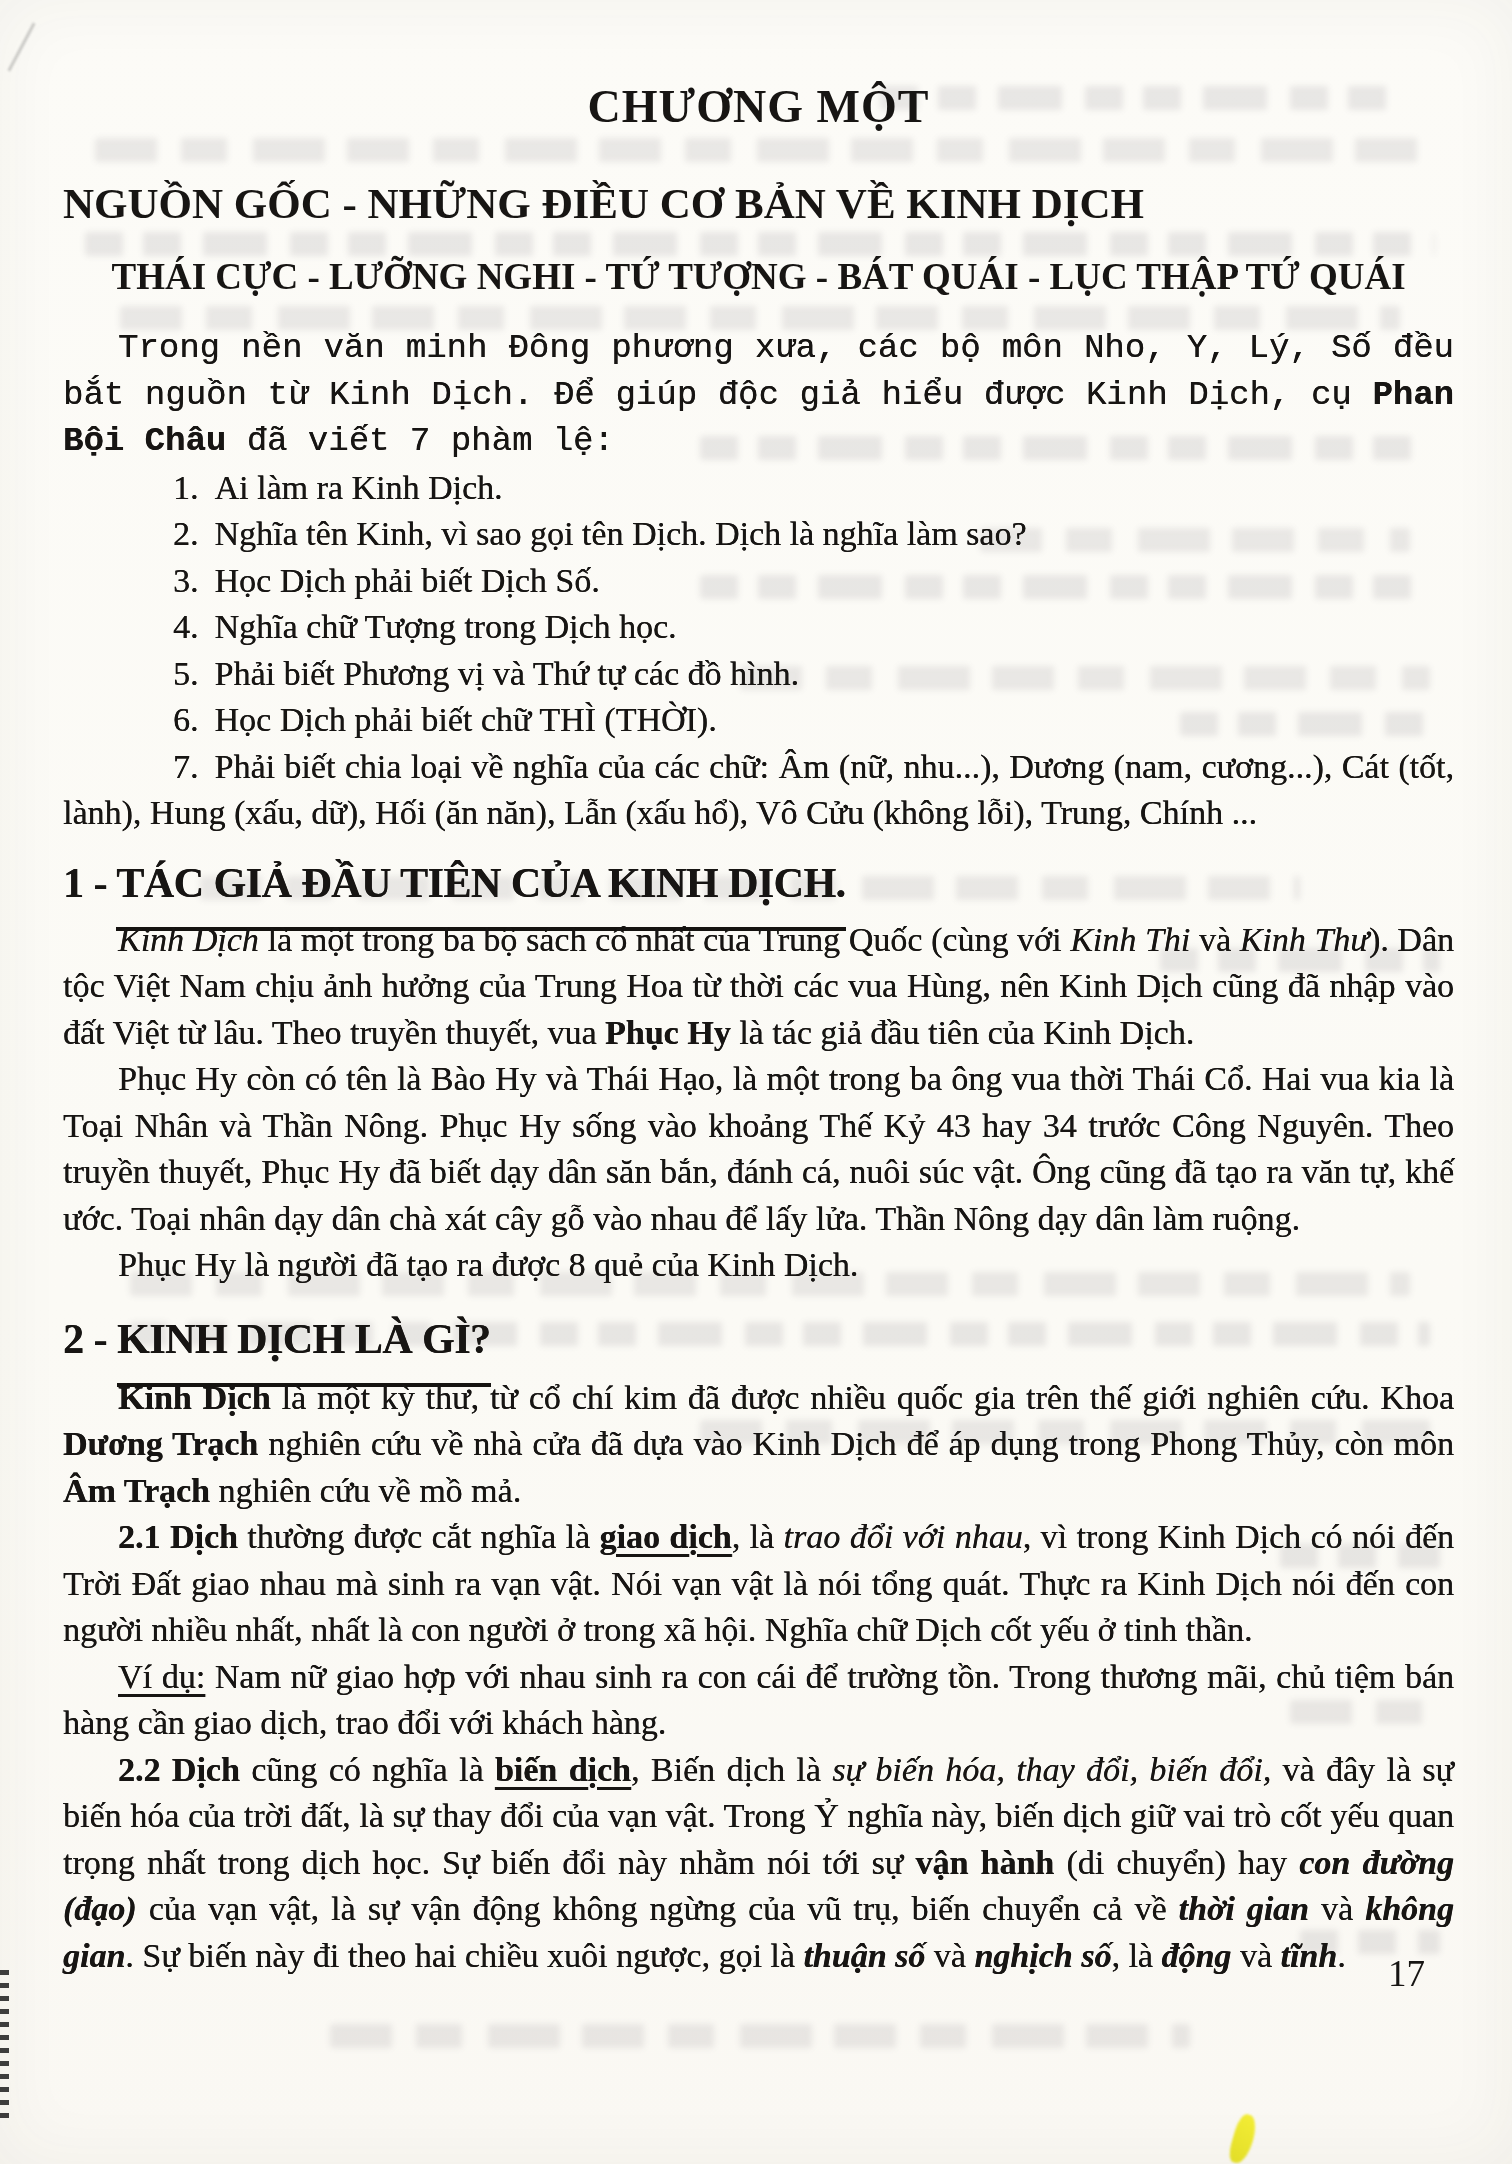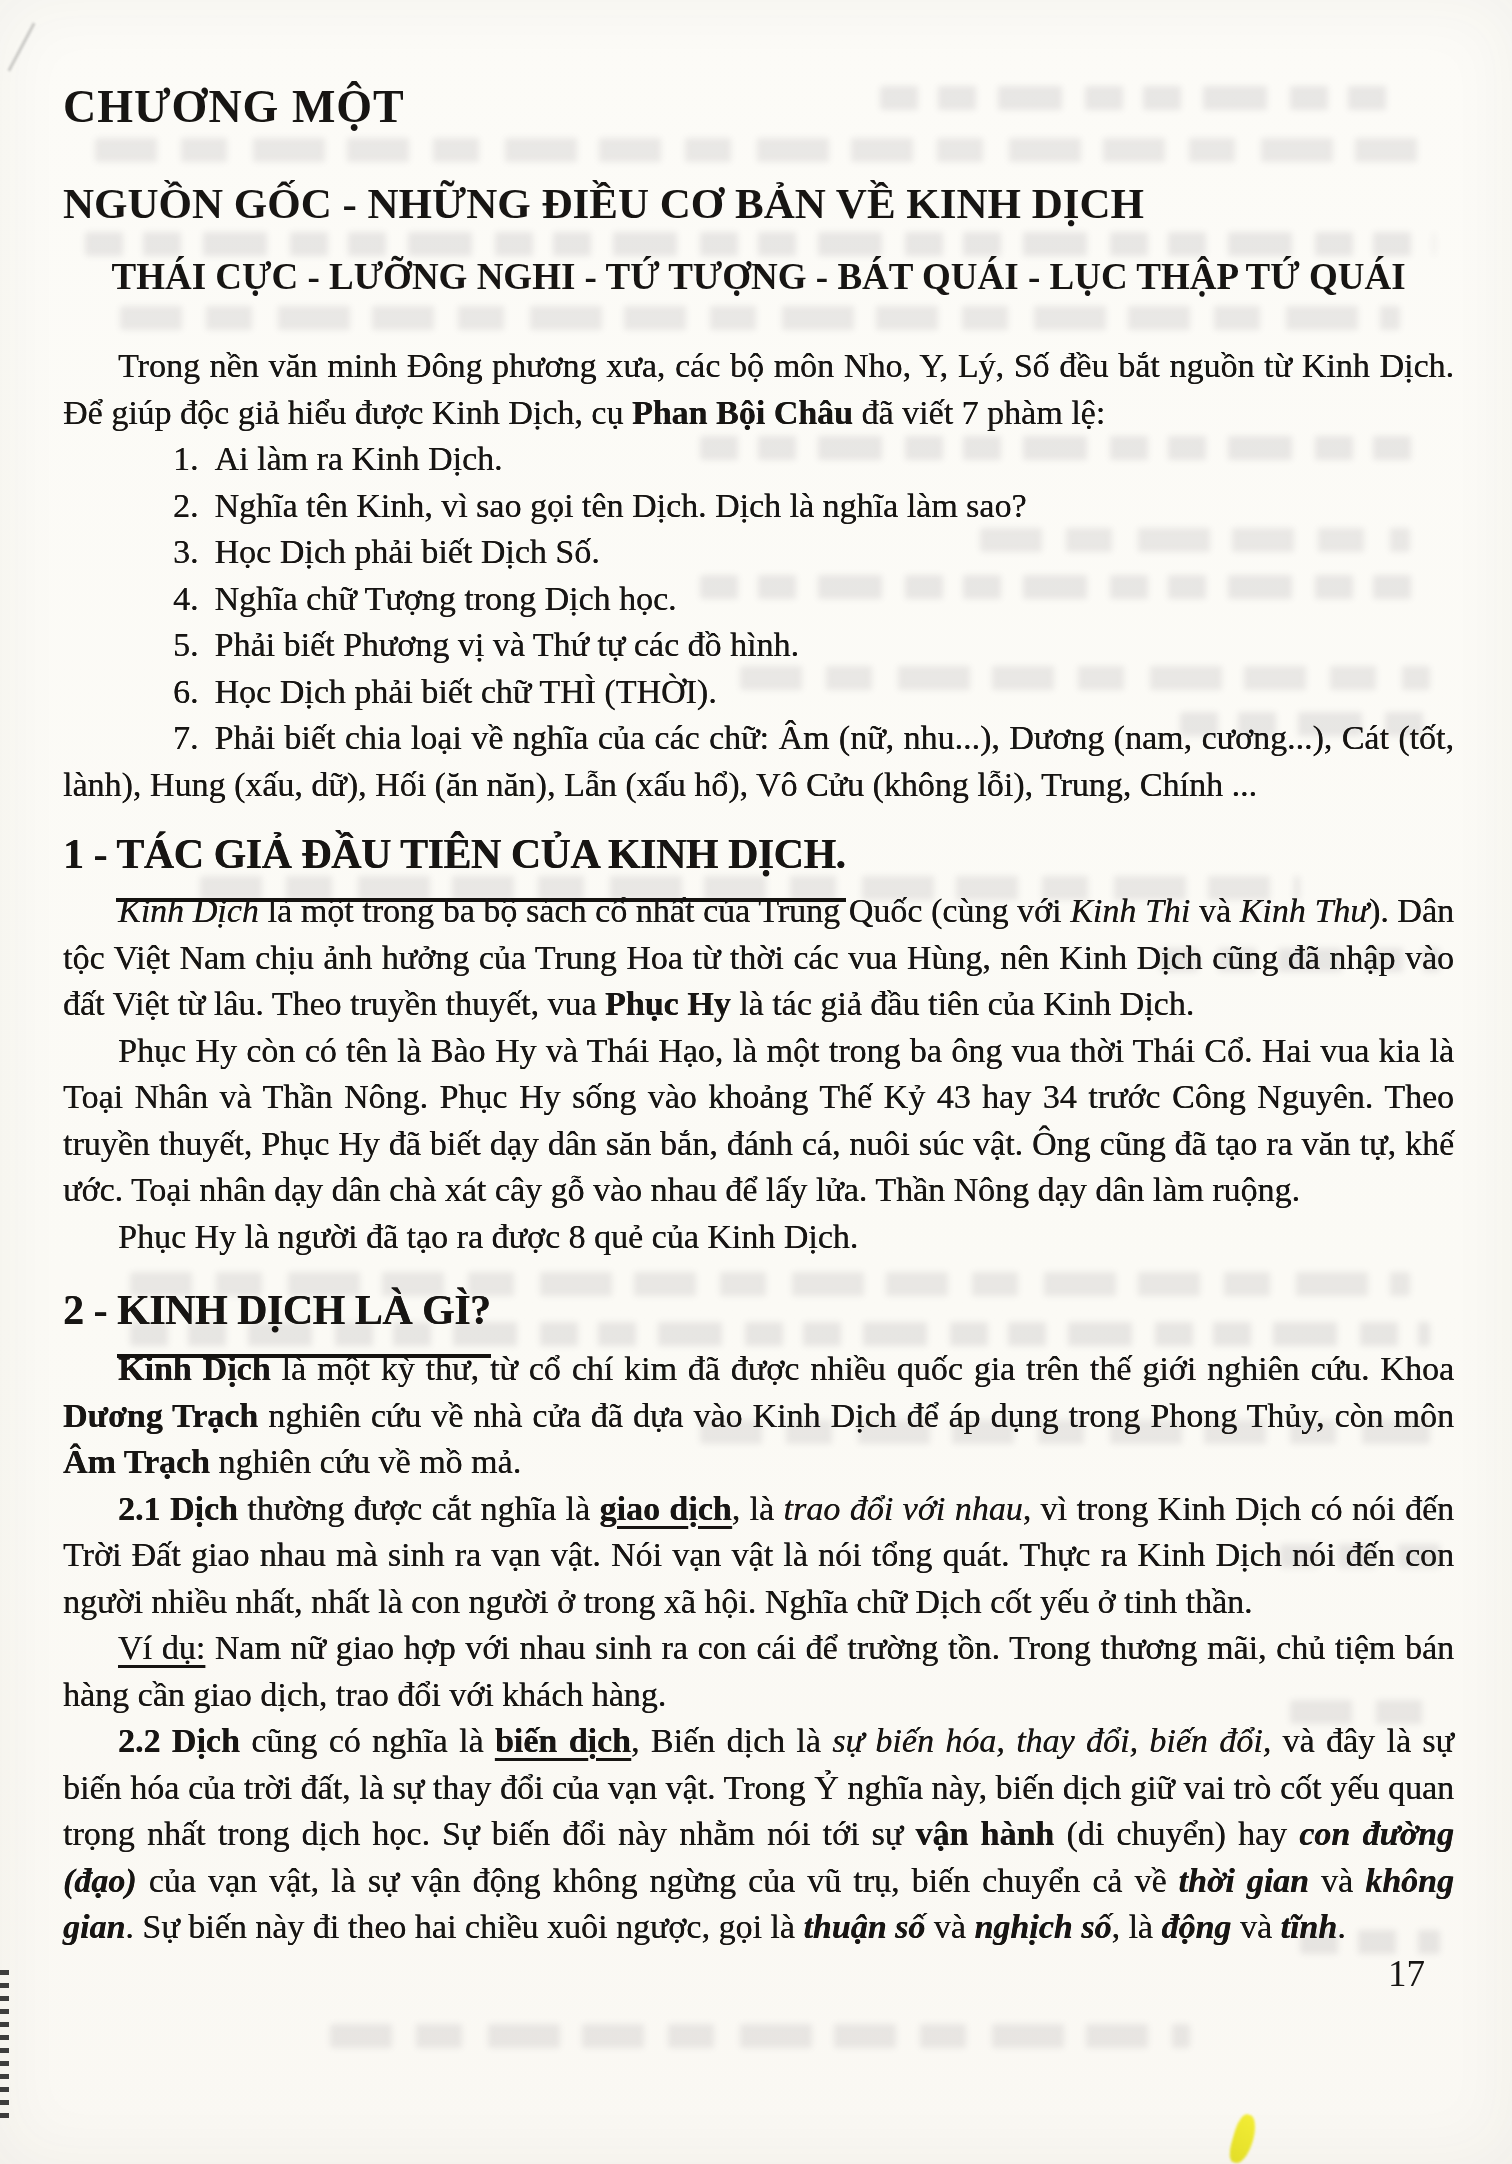--- a/index.html
+++ b/index.html
@@ -7,26 +7,26 @@
     position:relative;
     width:1512px;height:2164px;
     margin:0 auto;
     background:linear-gradient(180deg,#fcfbf7 0%,#fbfaf5 60%,#faf8f3 100%);
     box-shadow:inset 0 0 70px rgba(60,50,30,.05);
     color:#171513;
     font-family:"Liberation Serif","DejaVu Serif",serif;
     overflow:hidden;
   }
   .content{position:relative;z-index:2;box-sizing:border-box;padding:84px 58px 0 63px;}
-  h1.title{margin:0 0 52px;text-align:left;font-size:46px;line-height:1;font-weight:700;letter-spacing:1px;}
+  h1.title{margin:0 0 52px;text-align:center;font-size:46px;line-height:1;font-weight:700;letter-spacing:1px;}
   h2.sub1{margin:0 0 33px;font-size:43px;line-height:1;font-weight:700;}
   h3.sub2{margin:0;text-align:center;font-size:37px;line-height:1;font-weight:700;}
   p.body{margin:0;font-size:34px;line-height:46.5px;text-align:justify;text-shadow:.25px 0 0 currentColor;}
   p.indent{text-indent:55px;}
-  p.after-head{margin-top:48px;}
+  p.after-head{margin-top:30px;font-family:Liberation Mono, monospace;}
   .pl-num{display:inline-block;min-width:30px;margin-right:16px;}
   h4.sec{margin:22px 0 10px;font-size:42px;line-height:48px;font-weight:700;letter-spacing:-.5px;text-shadow:.3px 0 0 currentColor;}
   h4.sec2{margin-top:26px;margin-bottom:12px;}
   .sec-title{border-bottom:4px solid #151310;padding-bottom:21px;}
   .b{font-weight:700;}
   .i{font-style:italic;}
   .bi{font-weight:700;font-style:italic;}
   .u{text-decoration:underline;text-decoration-thickness:2.5px;text-underline-offset:6px;}
   .bu{font-weight:700;text-decoration:underline;text-decoration-thickness:2.5px;text-underline-offset:6px;}
   .page-num{position:absolute;z-index:2;left:1388px;top:1952px;font-size:37px;}

